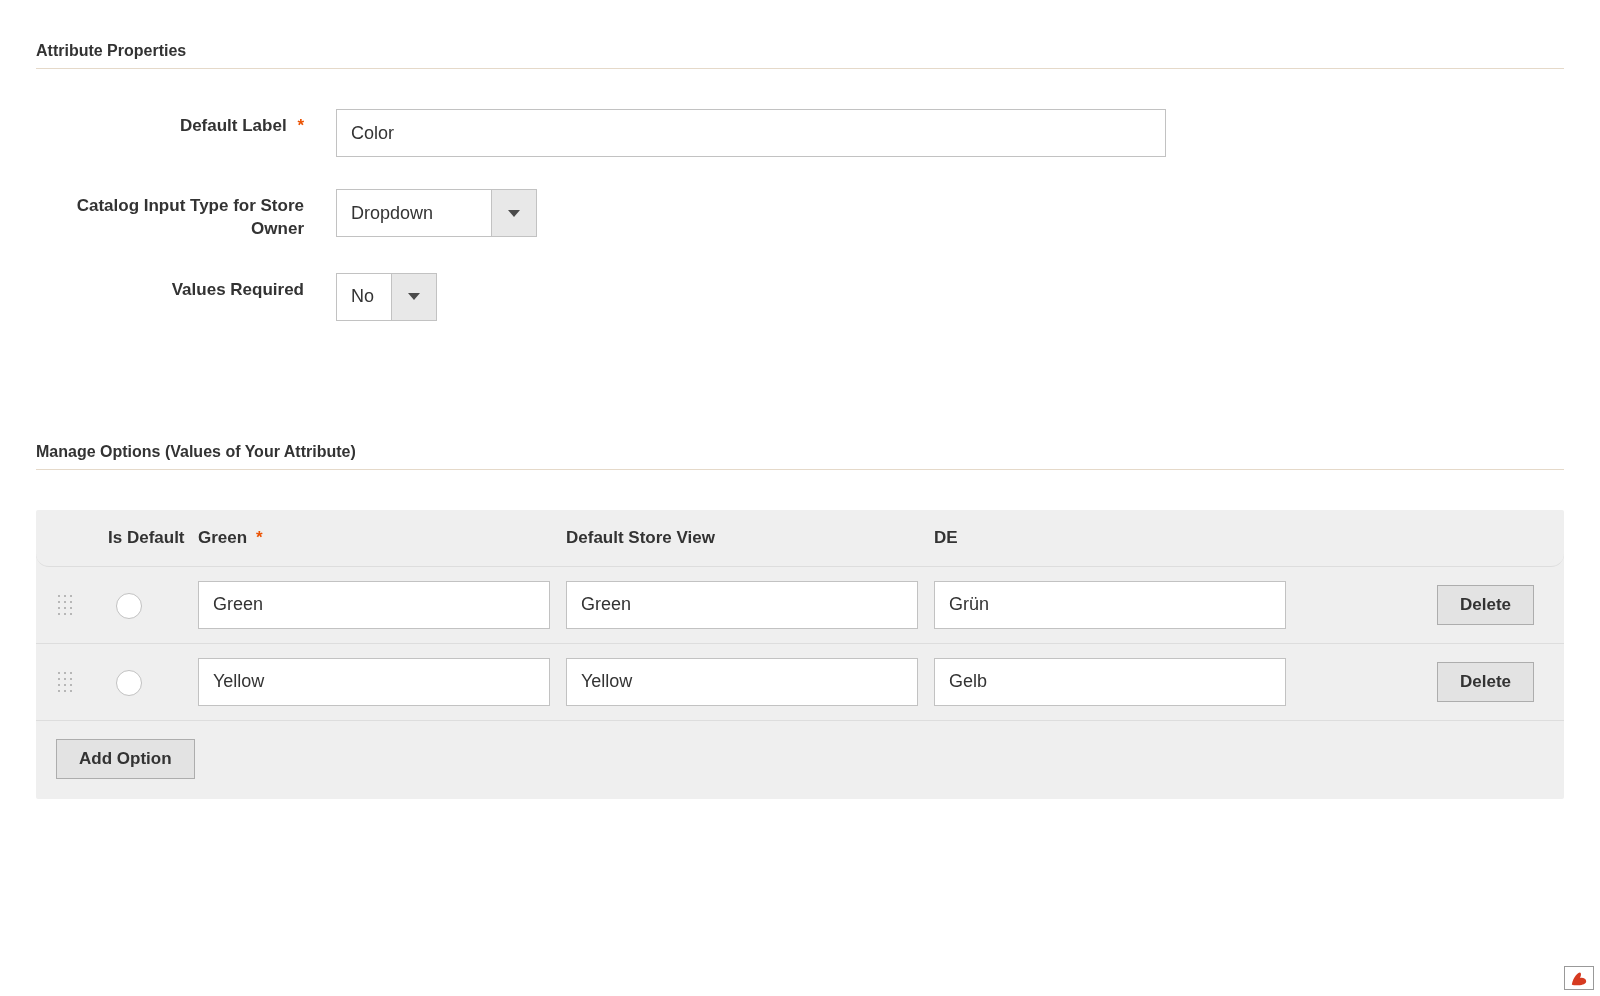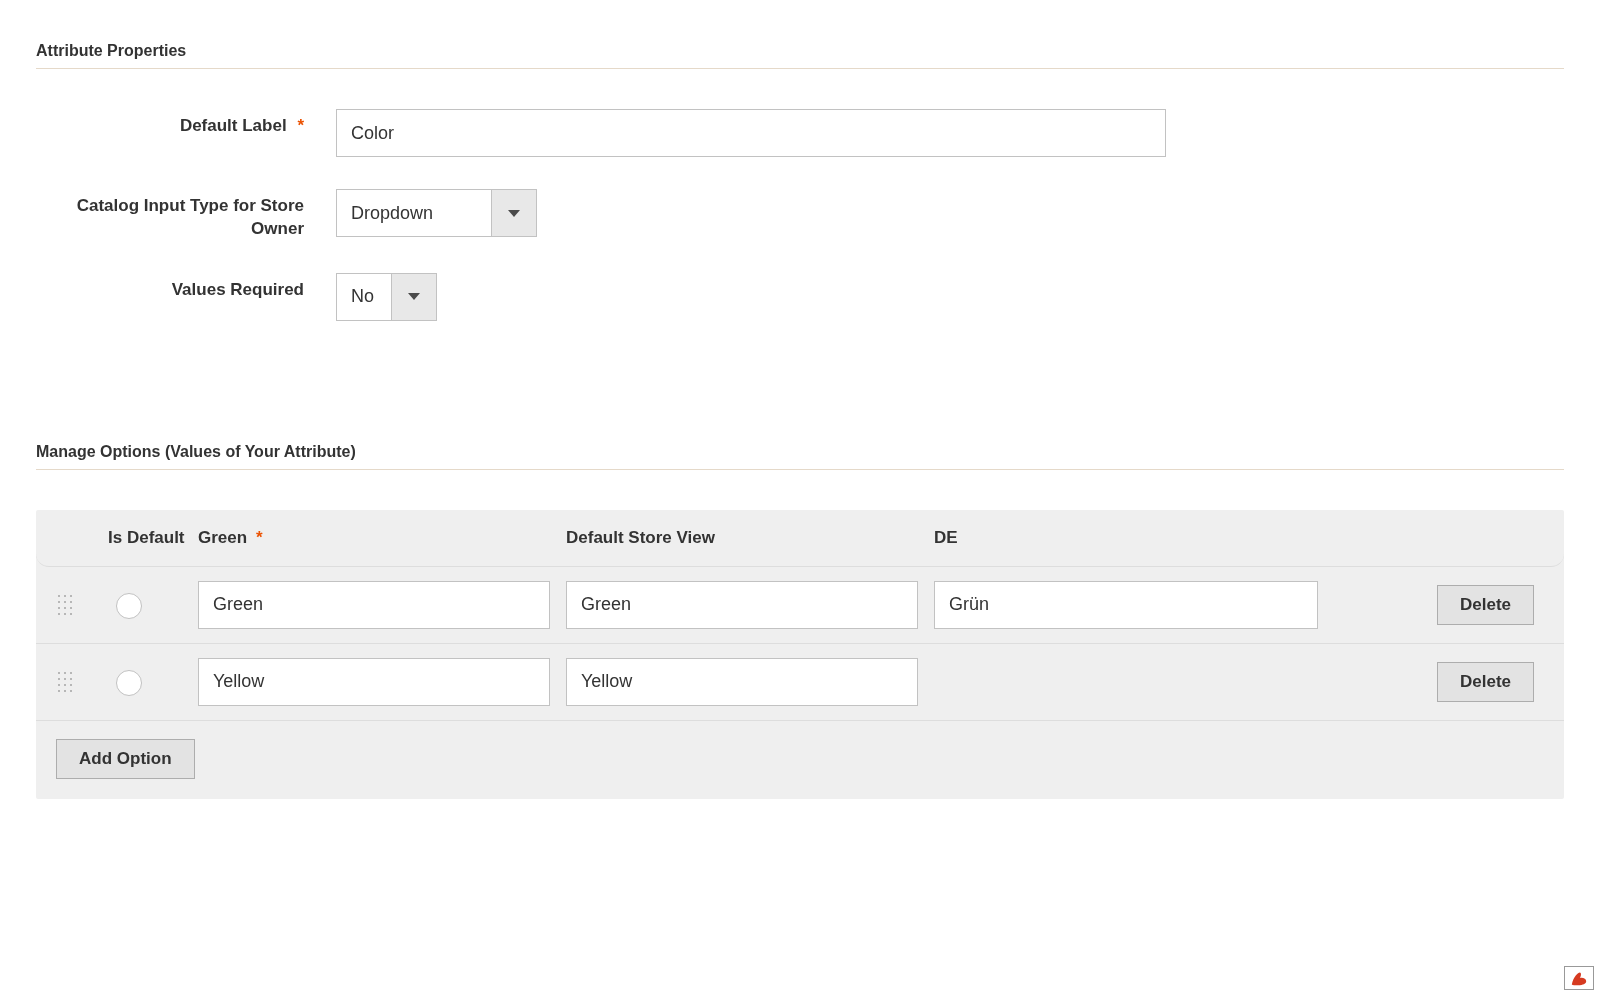--- a/index.html
+++ b/index.html
@@ -151,21 +151,21 @@
     appearance: none;
     width: 26px; height: 26px;
     border: 1px solid var(--border);
     border-radius: 50%;
     background: #fff;
     cursor: pointer;
   }
   .col-admin, .col-dsv, .col-de { flex: 0 0 auto; }
   .col-admin { width: 352px; margin-right: 16px; }
   .col-dsv   { width: 352px; margin-right: 16px; }
-  .col-de    { width: 384px; }
+  .col-de    { width: 352px; }
   .hdr-isdefault { width: 102px; flex: 0 0 102px; padding-left: 12px;}
   .hdr-admin { width: 352px; flex: 0 0 352px; margin-right: 16px; }
   .hdr-dsv   { width: 352px; flex: 0 0 352px; margin-right: 16px; }
   .hdr-de    { width: 352px; flex: 0 0 352px; }
   .hdr-actions { flex: 1 1 auto; }
 
   .opt-input {
     height: 48px;
     width: 100%;
     border: 1px solid var(--border);
@@ -296,20 +296,21 @@
     <div class="options-row">
       <div class="drag-cell">
           <div class="grip"></div>
         </div>
       <div class="radio-cell">
         <input type="radio" name="is_default" class="radio" style="">
       </div>
       <div style="width:38px; flex:0 0 38px"></div>
       <div class="col-admin"><input type="text" class="opt-input" value="Yellow" style=""></div>
       <div class="col-dsv"><input type="text" class="opt-input" value="Yellow" style=""></div>
+      <div class="col-de"><input type="text" class="opt-input" value="Gelb" style=""></div>
       <div class="actions-cell">
         <button type="button" class="btn">Delete</button>
       </div>
     </div>
 
     <div class="options-footer">
       <button type="button" class="btn">Add Option</button>
     </div>
   </div>
 

